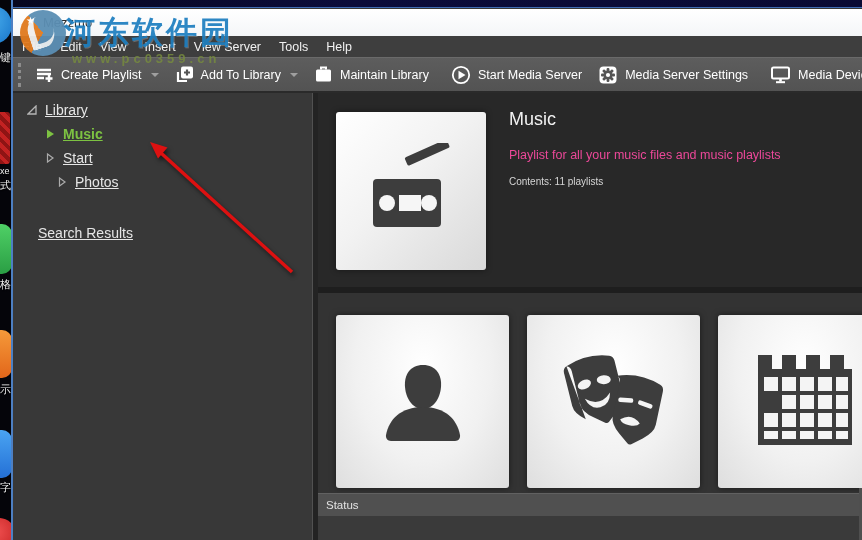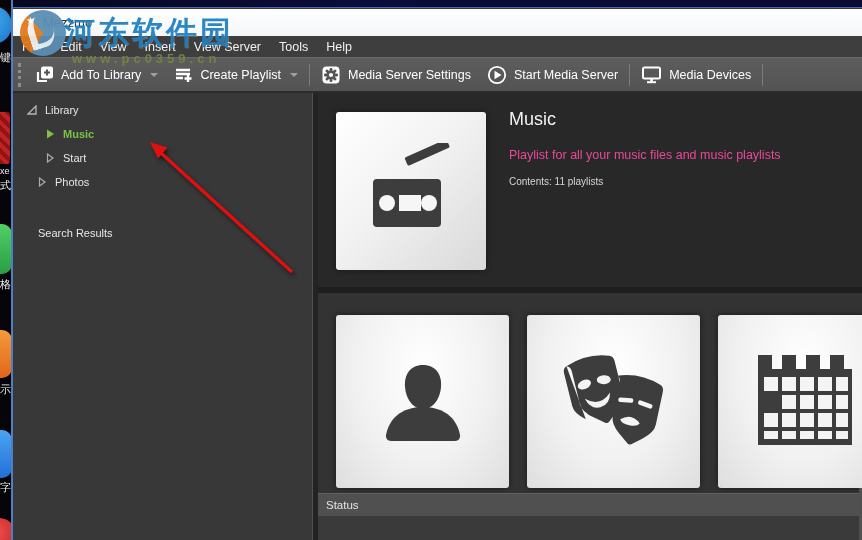--- a/index.html
+++ b/index.html
@@ -44,21 +44,21 @@
     border-top:4px solid #9f9f9f; margin-left:2px; }
   .tb-icon { display:block; }
 
   .toolbar-border { position:absolute; left:0; top:91px; width:100%; height:2px; background:#2a2a2a; }
 
   
   .app-body { position:absolute; left:0; top:93px; width:100%; height:447px; }
 
   .sidebar { position:absolute; left:0; top:0; width:299px; height:447px; background:#383838; }
   .tree-item { position:absolute; height:24px; display:flex; align-items:center; gap:8px;
-    font-size:11px; color:#e6e6e6; }
+    font-size:14px; color:#e6e6e6;text-decoration:underline; }
   .tree-item.selected-green { color:#7dc242; font-weight:bold; }
   .tree-glyph { width:10px; height:10px; display:flex; align-items:center; justify-content:center; }
 
   .splitter { position:absolute; left:299px; top:0; width:6px; height:447px;
     background:#232323; border-left:1px solid #515151; }
 
   .main { position:absolute; left:305px; top:0; width:546px; height:447px; overflow:hidden; }
   .hero { position:absolute; left:0; top:0; width:100%; height:194px; background:#282828; }
   .hero-tile { position:absolute; left:18px; top:19px; width:150px; height:158px; border-radius:3px;
     background:linear-gradient(135deg,#ffffff 0%,#f2f2f2 45%,#d9d9d9 100%);
@@ -139,63 +139,70 @@
       <span class="menu-item">View Server</span>
       <span class="menu-item">Tools</span>
       <span class="menu-item">Help</span>
     </div>
 
     <div class="toolbar">
       <div class="grip"></div>
 
       <div class="tb-btn">
         <svg class="tb-icon" width="19" height="19" viewBox="0 0 19 19">
+          <path d="M2 5 H16 M2 9 H16 M2 13 H9" stroke="#fff" stroke-width="2.4"></path>
+          <path d="M14 10 V17 M10.5 13.5 H17.5" stroke="#fff" stroke-width="2.4"></path>
+        </svg>
+        <span>Create Playlist</span>
+        <span class="caret"></span>
+      </div>
+
+      <div class="tb-btn">
+        <svg class="tb-icon" width="19" height="19" viewBox="0 0 19 19">
           <path d="M3 7 V16 H12" stroke="#fff" stroke-width="2.2" fill="none"></path>
           <rect x="6" y="1.5" width="12" height="12" rx="2" fill="#fff"></rect>
           <path d="M12 4.5 V10.5 M9 7.5 H15" stroke="#555" stroke-width="2.2"></path>
         </svg>
         <span>Add To Library</span>
         <span class="caret"></span>
       </div>
 
       <div class="tb-btn">
         <svg class="tb-icon" width="19" height="19" viewBox="0 0 19 19">
-          <path d="M2 5 H16 M2 9 H16 M2 13 H9" stroke="#fff" stroke-width="2.4"></path>
-          <path d="M14 10 V17 M10.5 13.5 H17.5" stroke="#fff" stroke-width="2.4"></path>
-        </svg>
-        <span>Create Playlist</span>
-        <span class="caret"></span>
-      </div>
-
+          <path d="M7 4.5 V2.5 H12 V4.5" stroke="#fff" stroke-width="2" fill="none"></path>
+          <rect x="2" y="4.5" width="15" height="12" rx="1.5" fill="#fff"></rect>
+        </svg>
+        <span>Maintain Library</span>
+      </div>
 
       <div class="tb-sep"></div>
+
+      <div class="tb-btn">
+        <svg class="tb-icon" width="20" height="20" viewBox="0 0 20 20">
+          <circle cx="10" cy="10" r="8.2" stroke="#fff" stroke-width="1.8" fill="none"></circle>
+          <polygon points="7.5,5.8 14.5,10 7.5,14.2" fill="#fff"></polygon>
+        </svg>
+        <span>Start Media Server</span>
+      </div>
 
       <div class="tb-btn">
         <svg class="tb-icon" width="20" height="20" viewBox="0 0 20 20">
           <rect x="1.5" y="1.5" width="17" height="17" rx="4" fill="#fff"></rect>
           <g fill="#555">
             <rect x="8.6" y="3" width="2.8" height="14" rx="1"></rect>
             <rect x="3" y="8.6" width="14" height="2.8" rx="1"></rect>
             <rect x="8.6" y="3" width="2.8" height="14" rx="1" transform="rotate(45 10 10)"></rect>
             <rect x="3" y="8.6" width="14" height="2.8" rx="1" transform="rotate(45 10 10)"></rect>
             <circle cx="10" cy="10" r="4.4"></circle>
           </g>
           <circle cx="10" cy="10" r="2.1" fill="#fff"></circle>
         </svg>
         <span>Media Server Settings</span>
       </div>
 
-      <div class="tb-btn">
-        <svg class="tb-icon" width="20" height="20" viewBox="0 0 20 20">
-          <circle cx="10" cy="10" r="8.2" stroke="#fff" stroke-width="1.8" fill="none"></circle>
-          <polygon points="7.5,5.8 14.5,10 7.5,14.2" fill="#fff"></polygon>
-        </svg>
-        <span>Start Media Server</span>
-      </div>
-
       <div class="tb-sep"></div>
 
       <div class="tb-btn">
         <svg class="tb-icon" width="21" height="19" viewBox="0 0 21 19">
           <rect x="2" y="2.5" width="17" height="11" rx="1.5" stroke="#fff" stroke-width="2" fill="none"></rect>
           <rect x="9.2" y="13.5" width="2.6" height="3" fill="#fff"></rect>
           <rect x="6" y="16.2" width="9" height="2" fill="#fff"></rect>
         </svg>
         <span>Media Devices</span>
       </div>
@@ -226,21 +233,21 @@
           <span>Music</span>
         </div>
         <div class="tree-item" style="left:32px; top:53px;">
           <span class="tree-glyph">
             <svg width="10" height="10" viewBox="0 0 10 10">
                 <polygon points="2.5,1 8,5 2.5,9" fill="none" stroke="#ababab" stroke-width="1.2"></polygon>
               </svg>
           </span>
           <span>Start</span>
         </div>
-        <div class="tree-item" style="left:24px; top:77px;">
+        <div class="tree-item" style="left:44px; top:77px;">
           <span class="tree-glyph">
             <svg width="10" height="10" viewBox="0 0 10 10">
                 <polygon points="2.5,1 8,5 2.5,9" fill="none" stroke="#ababab" stroke-width="1.2"></polygon>
               </svg>
           </span>
           <span>Photos</span>
         </div>
         <div class="tree-item" style="left:25px; top:101px;margin-top:27px;">
           <span>Search Results</span>
         </div>

